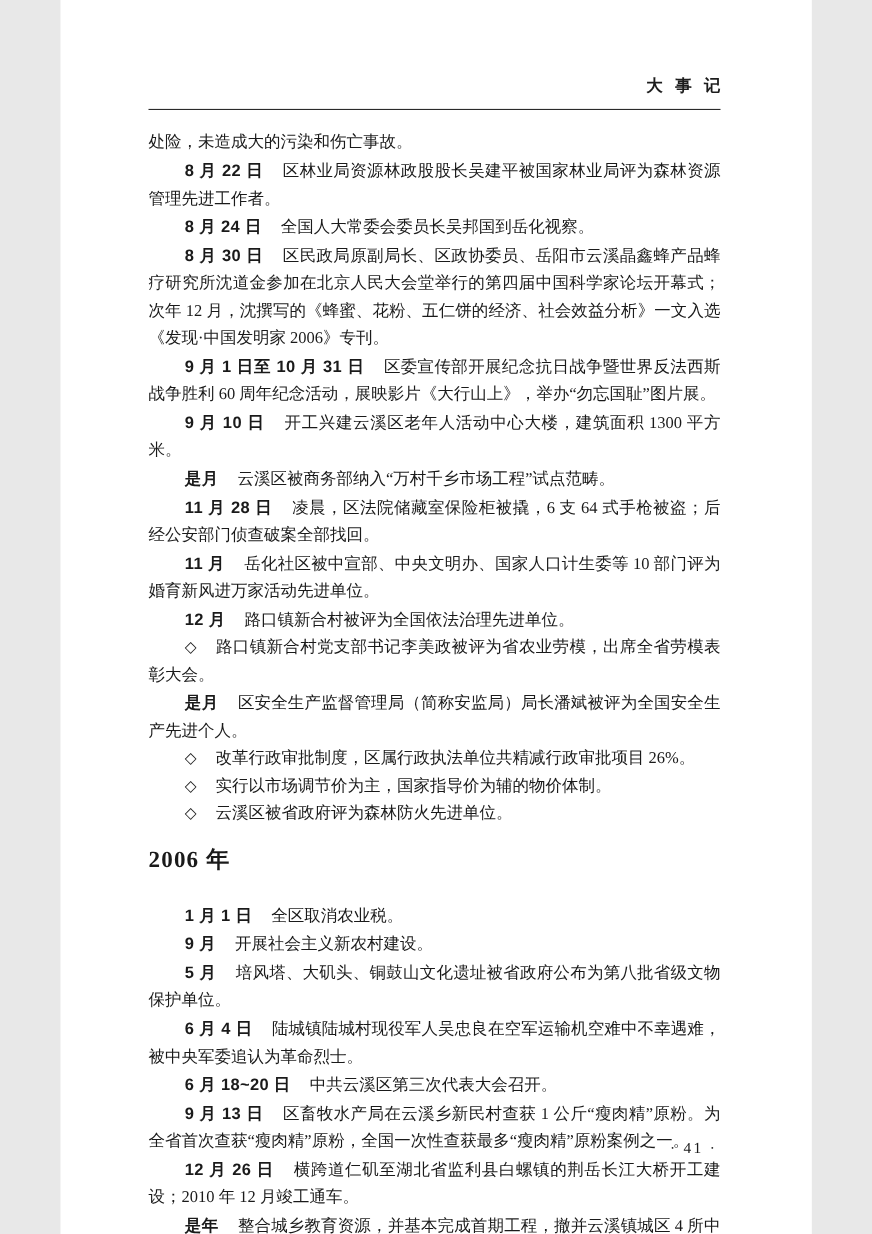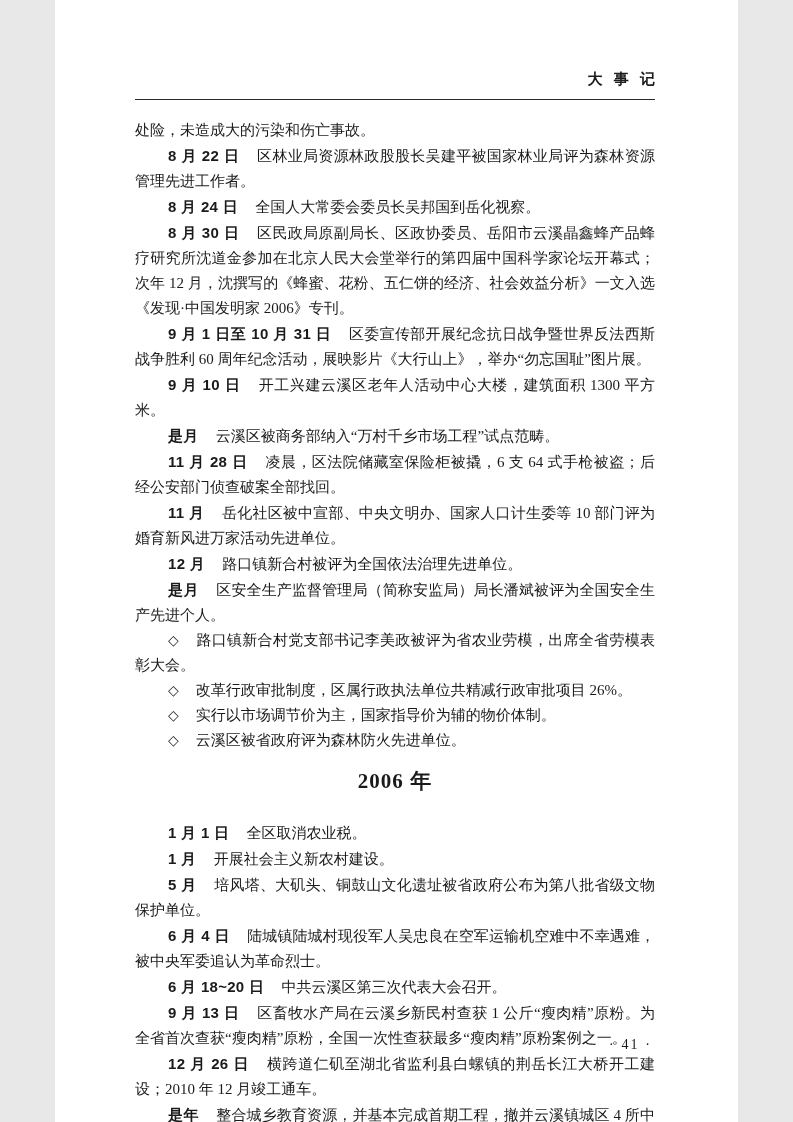--- a/index.html
+++ b/index.html
@@ -48,21 +48,20 @@
     margin-right: 0.9em;
     letter-spacing: 0.02em;
   }
   .marker {
     margin-right: 0.95em;
     font-size: 14px;
   }
   .year-heading {
     font-size: 21px;
     font-weight: bold;
-    text-align: center;
     line-height: 22px;
     margin-top: 17px;
     margin-bottom: 28px;
     letter-spacing: 0.05em;
   }
   .page-number {
     position: absolute;
     top: 1037px;
     right: 86px;
     font-size: 14px;
@@ -135,31 +134,31 @@
           <span class="text">岳化社区被中宣部、中央文明办、国家人口计生委等 10 部门评为婚育新风进万家活动先进单位。</span>
         </p>
 
         <p class="entry">
           <span class="date">12 月</span>
           
           <span class="text">路口镇新合村被评为全国依法治理先进单位。</span>
         </p>
 
         <p class="entry">
+          
+          <span class="marker">◇</span>
+          <span class="text">路口镇新合村党支部书记李美政被评为省农业劳模，出席全省劳模表彰大会。</span>
+        </p>
+
+        <p class="entry">
           <span class="date">是月</span>
           
           <span class="text">区安全生产监督管理局（简称安监局）局长潘斌被评为全国安全生产先进个人。</span>
         </p>
 
-        <p class="entry">
-          
-          <span class="marker">◇</span>
-          <span class="text">路口镇新合村党支部书记李美政被评为省农业劳模，出席全省劳模表彰大会。</span>
-        </p>
-
 
         <p class="entry">
           
           <span class="marker">◇</span>
           <span class="text">改革行政审批制度，区属行政执法单位共精减行政审批项目 26%。</span>
         </p>
 
         <p class="entry">
           
           <span class="marker">◇</span>
@@ -177,21 +176,21 @@
 
     <div>
 
         <p class="entry">
           <span class="date">1 月 1 日</span>
           
           <span class="text">全区取消农业税。</span>
         </p>
 
         <p class="entry">
-          <span class="date">1 月</span>
+          <span class="date">9 月</span>
           
           <span class="text">开展社会主义新农村建设。</span>
         </p>
 
         <p class="entry">
           <span class="date">5 月</span>
           
           <span class="text">培风塔、大矶头、铜鼓山文化遗址被省政府公布为第八批省级文物保护单位。</span>
         </p>
 

